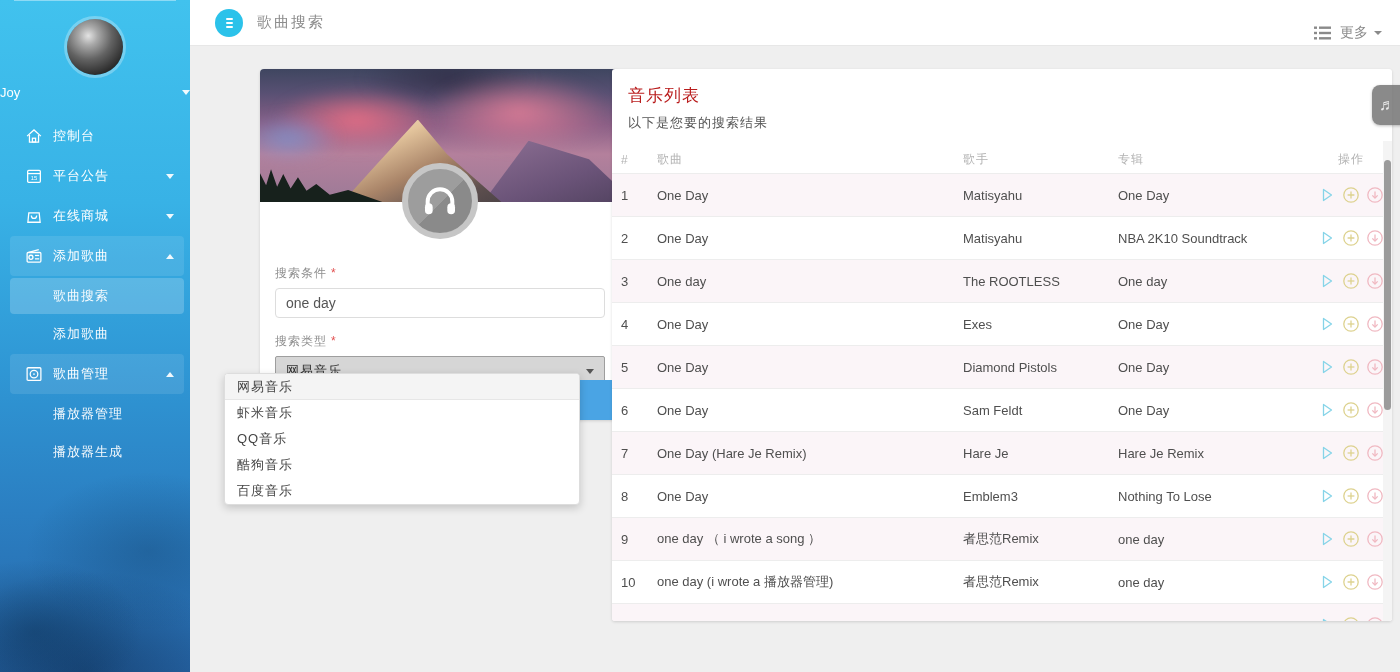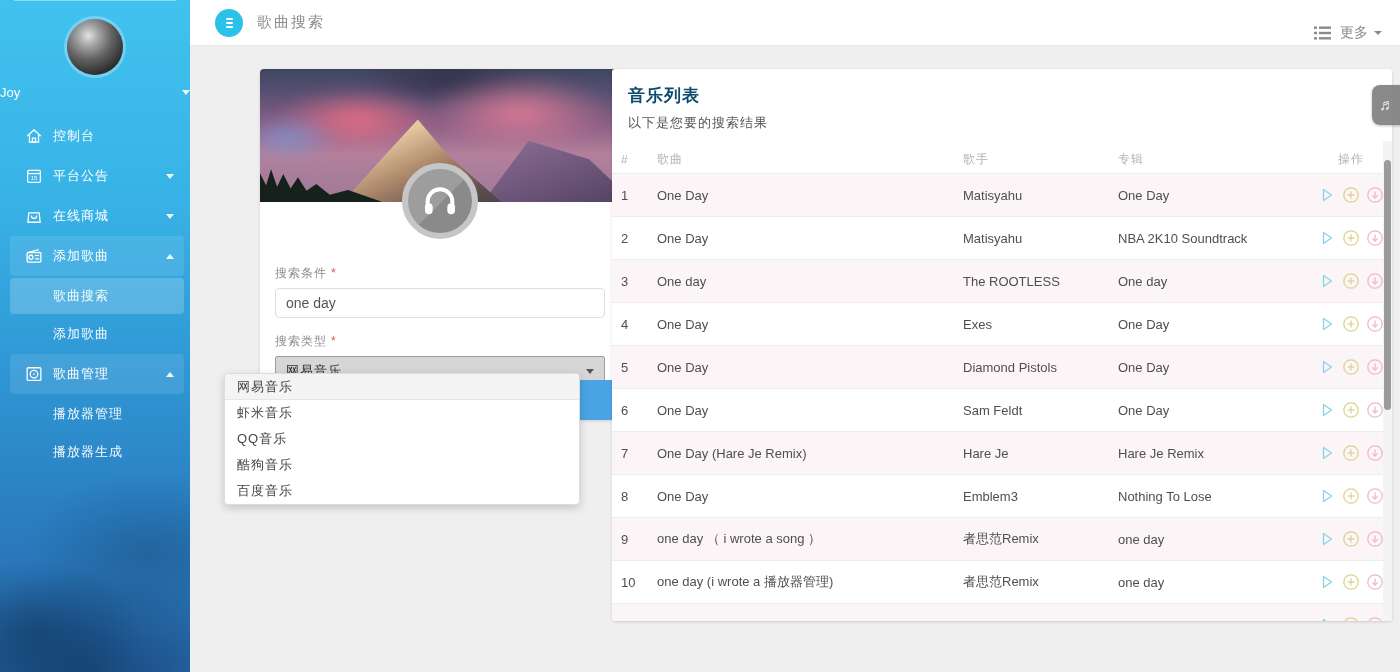--- a/index.html
+++ b/index.html
@@ -107,21 +107,21 @@
   }
   .opt { height:26px; line-height:26px; padding-left:12px; font-size:13px; color:#444; cursor:pointer; letter-spacing:1px; }
   .opt.selected { background:#f4f4f4; border-bottom:1px solid #e6e6e6; }
 
   
   .results {
     position:absolute; left:612px; top:69px; width:780px; height:552px;
     background:#fff; border-radius:3px; box-shadow:0 1px 3px rgba(0,0,0,.14); overflow:hidden;
   }
   .results-head { padding:15px 16px 0; }
-  .results-head h2 { font-size:17px; color:#0c4a6e; font-weight:bold; letter-spacing:1px; }
+  .results-head h2 { font-size:17px; color:#b91c1c; font-weight:normal; letter-spacing:1px; }
   .results-head p { margin-top:7px; font-size:13px; color:#555; letter-spacing:1px; }
   .mtable { margin-top:14px; }
   .trow {
     display:grid; grid-template-columns:36px 306px 155px 200px 1fr;
     align-items:center; height:43px; padding:0 8px 0 9px;
     font-size:13px; color:#4f4f4f; border-top:1px solid #ededed;
   }
   .trow.thead { height:27px; font-size:12px; color:#b3b3b3; border-top:none; letter-spacing:1px; }
   .rows .trow:nth-child(odd) { background:var(--row-stripe,#fbf5f8); }
   .td { overflow:hidden; white-space:nowrap; }

